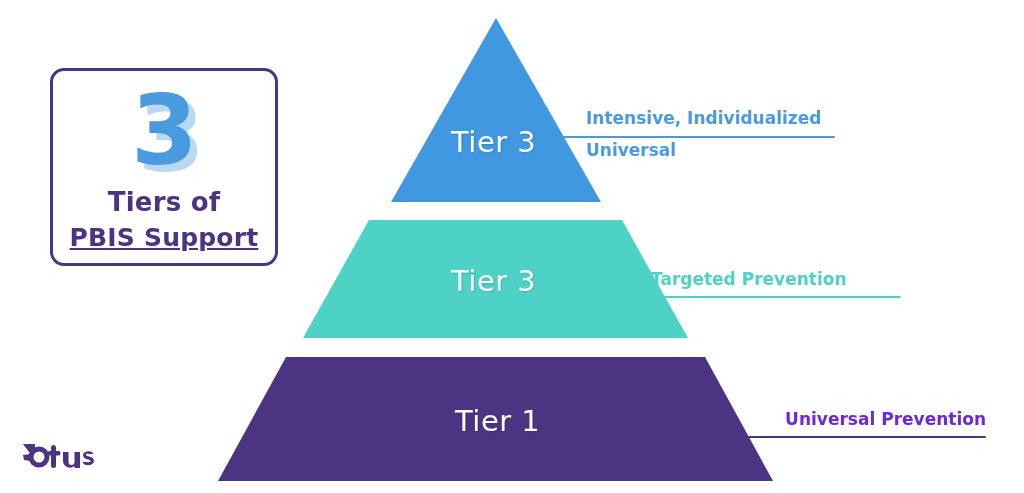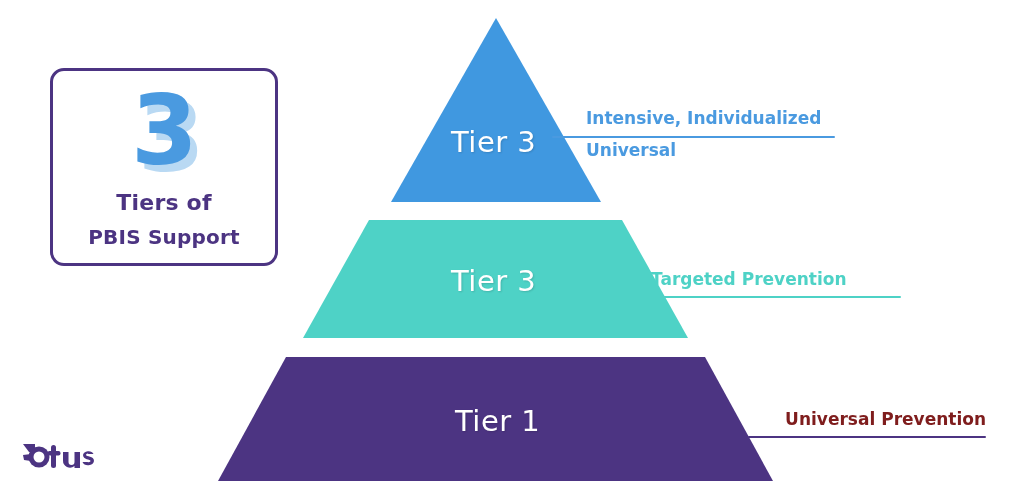--- a/index.html
+++ b/index.html
@@ -61,26 +61,26 @@
     line-height: 96px;
     color: #b9d9f3;
     letter-spacing: -1px;
     transform: translate(7px, 7px);
     z-index: 1;
   }
   .card-line {
     font-family: "DejaVu Sans", sans-serif;
     font-weight: bold;
     color: #4c3482;
-    font-size: 22px;
+    font-size: 26px;
     line-height: 35px;
     letter-spacing: 0.2px;
     text-align: center;
   }
-  .card-line.l2 { font-size: 20px; }
+  .card-line.l2 { font-size: 25px; text-decoration: underline; }
 
   
   .pyramid { position: absolute; left: 8px; top: 0; width: 1024px; height: 493px; }
   .tier-shape { position: absolute; }
   .tier-label {
     position: absolute;
     color: #ffffff;
     font-family: "DejaVu Sans", sans-serif;
     font-weight: normal;
     font-size: 29px;
@@ -98,21 +98,21 @@
   .callout-text {
     position: absolute;
     font-family: "DejaVu Sans", sans-serif;
     font-weight: bold;
     font-size: 17px;
     line-height: 25px;
     white-space: nowrap;
   }
   .callout-text.t3 { color: #4a9ae0; text-align: left; }
   .callout-text.t2 { color: #4ed2c6; }
-  .callout-text.t1 { color: #7f1d1d; text-align: right; }
+  .callout-text.t1 { color: #6d28d9; text-align: right; }
 
   
   .logo {
     position: absolute;
     left: 20px;
     top: 437px;
     width: 80px;
     height: 40px;
   }
 </style>

